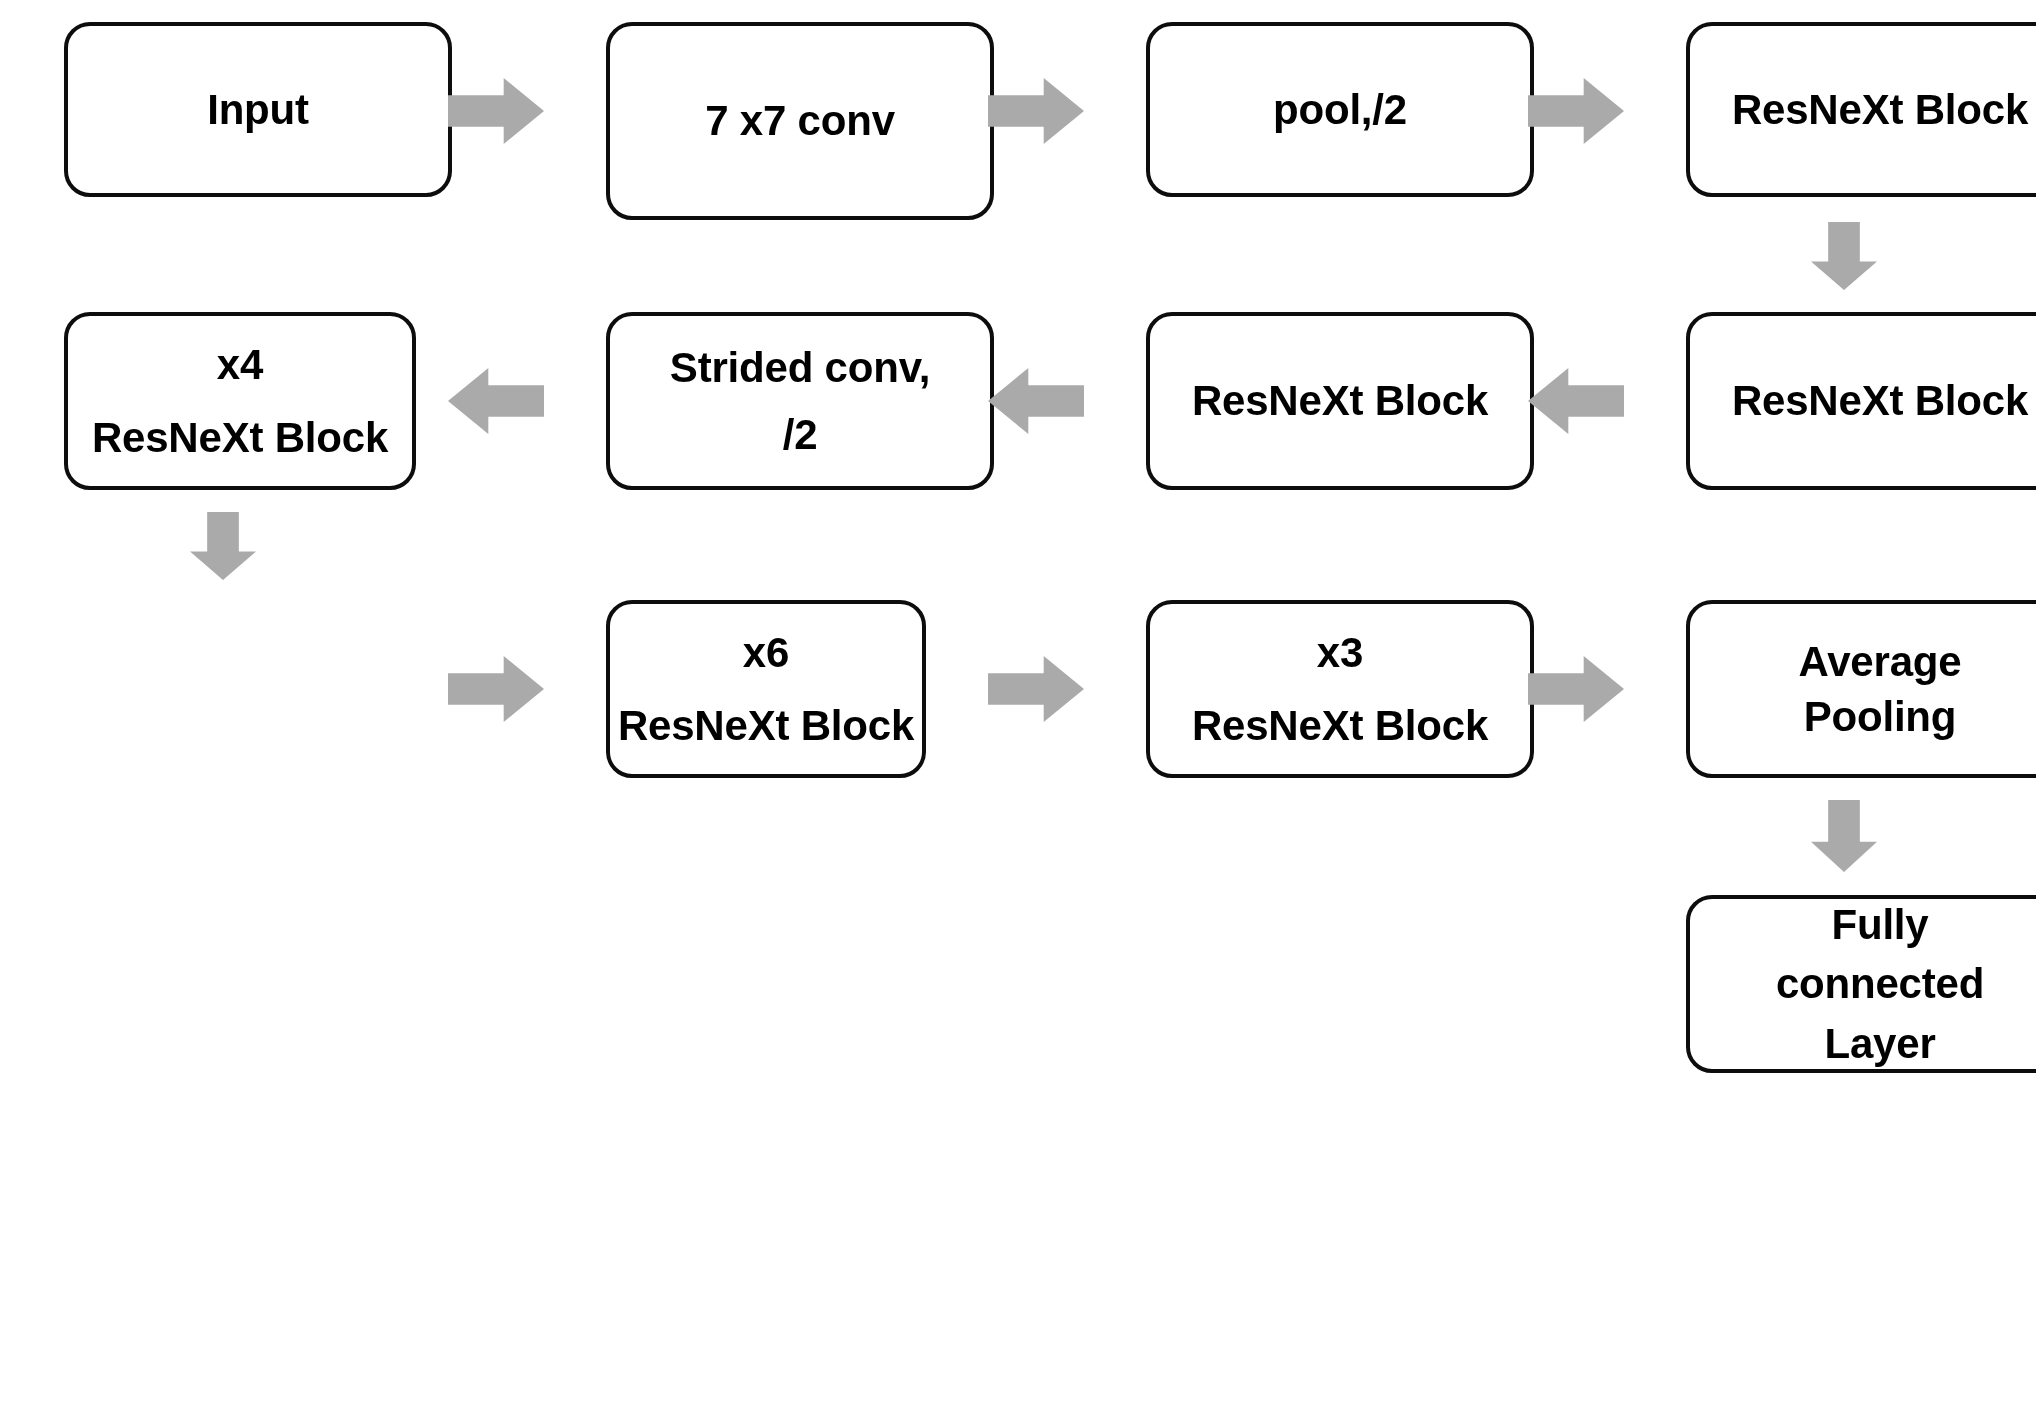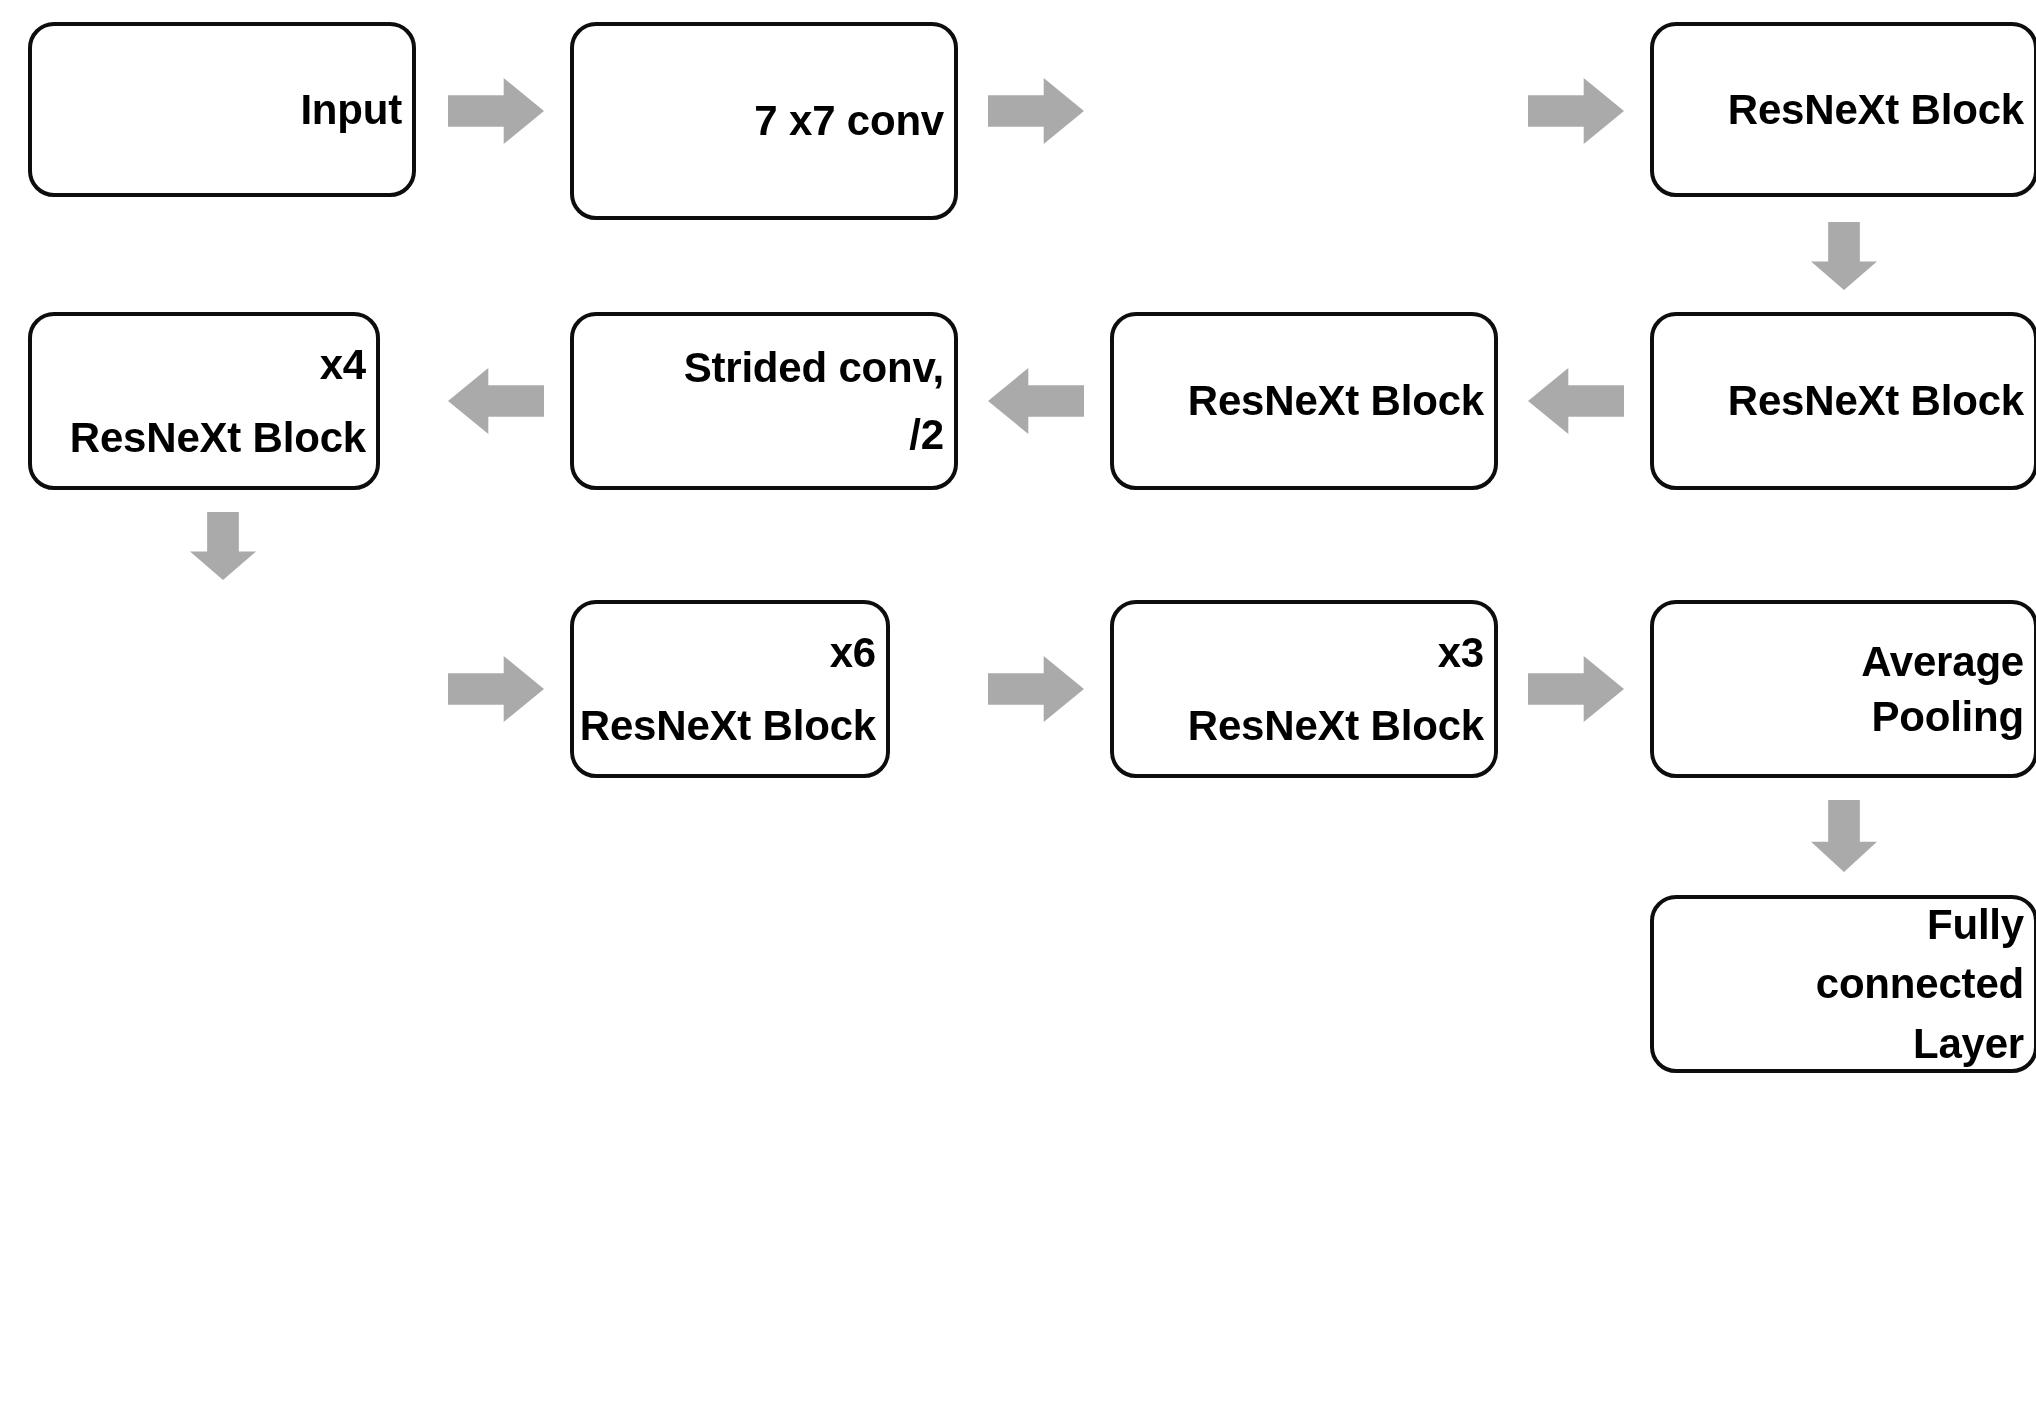--- a/index.html
+++ b/index.html
@@ -16,30 +16,31 @@
     overflow: hidden;
   }
   .node {
     position: absolute;
     box-sizing: border-box;
     background: #ffffff;
     border: 4px solid #0d0d0d;
     border-radius: 26px;
     display: flex;
     flex-direction: column;
-    align-items: flex-end;
+    align-items: center;
     justify-content: center;
     text-align: center;
     color: #000000;
     font-weight: bold;
     font-size: 42px;
     line-height: 1.12;
     letter-spacing: -0.2px;
     font-stretch: condensed;
     padding: 14px 10px;
+    margin-left: 36px;
   }
   .node .ln {
     display: block;
     white-space: nowrap;
   }
   .node.two-line .ln + .ln {
     margin-top: 26px;
   }
   .node.tight .ln + .ln {
     margin-top: 8px;
@@ -58,20 +59,23 @@
 </style>
 </head>
 <body>
 
 <div id="canvas">
     <div class="node" style="left: 28px; top: 22px; width: 388px; height: 175px; border-color: rgb(13, 13, 13); background: rgb(255, 255, 255); color: rgb(0, 0, 0);">
       <span class="ln">Input</span>
     </div>
     <div class="node" style="left: 570px; top: 22px; width: 388px; height: 198px; border-color: rgb(13, 13, 13); background: rgb(255, 255, 255); color: rgb(0, 0, 0);">
       <span class="ln">7 x7 conv</span>
+    </div>
+    <div class="node" style="left: 1110px; top: 22px; width: 388px; height: 175px; border-color: rgb(13, 13, 13); background: rgb(255, 255, 255); color: rgb(0, 0, 0);">
+      <span class="ln">pool,/2</span>
     </div>
     <div class="node" style="left: 1650px; top: 22px; width: 388px; height: 175px; border-color: rgb(13, 13, 13); background: rgb(255, 255, 255); color: rgb(0, 0, 0);">
       <span class="ln">ResNeXt Block</span>
     </div>
     <div class="node" style="left: 1650px; top: 312px; width: 388px; height: 178px; border-color: rgb(13, 13, 13); background: rgb(255, 255, 255); color: rgb(0, 0, 0);">
       <span class="ln">ResNeXt Block</span>
     </div>
     <div class="node" style="left: 1110px; top: 312px; width: 388px; height: 178px; border-color: rgb(13, 13, 13); background: rgb(255, 255, 255); color: rgb(0, 0, 0);">
       <span class="ln">ResNeXt Block</span>
     </div>

